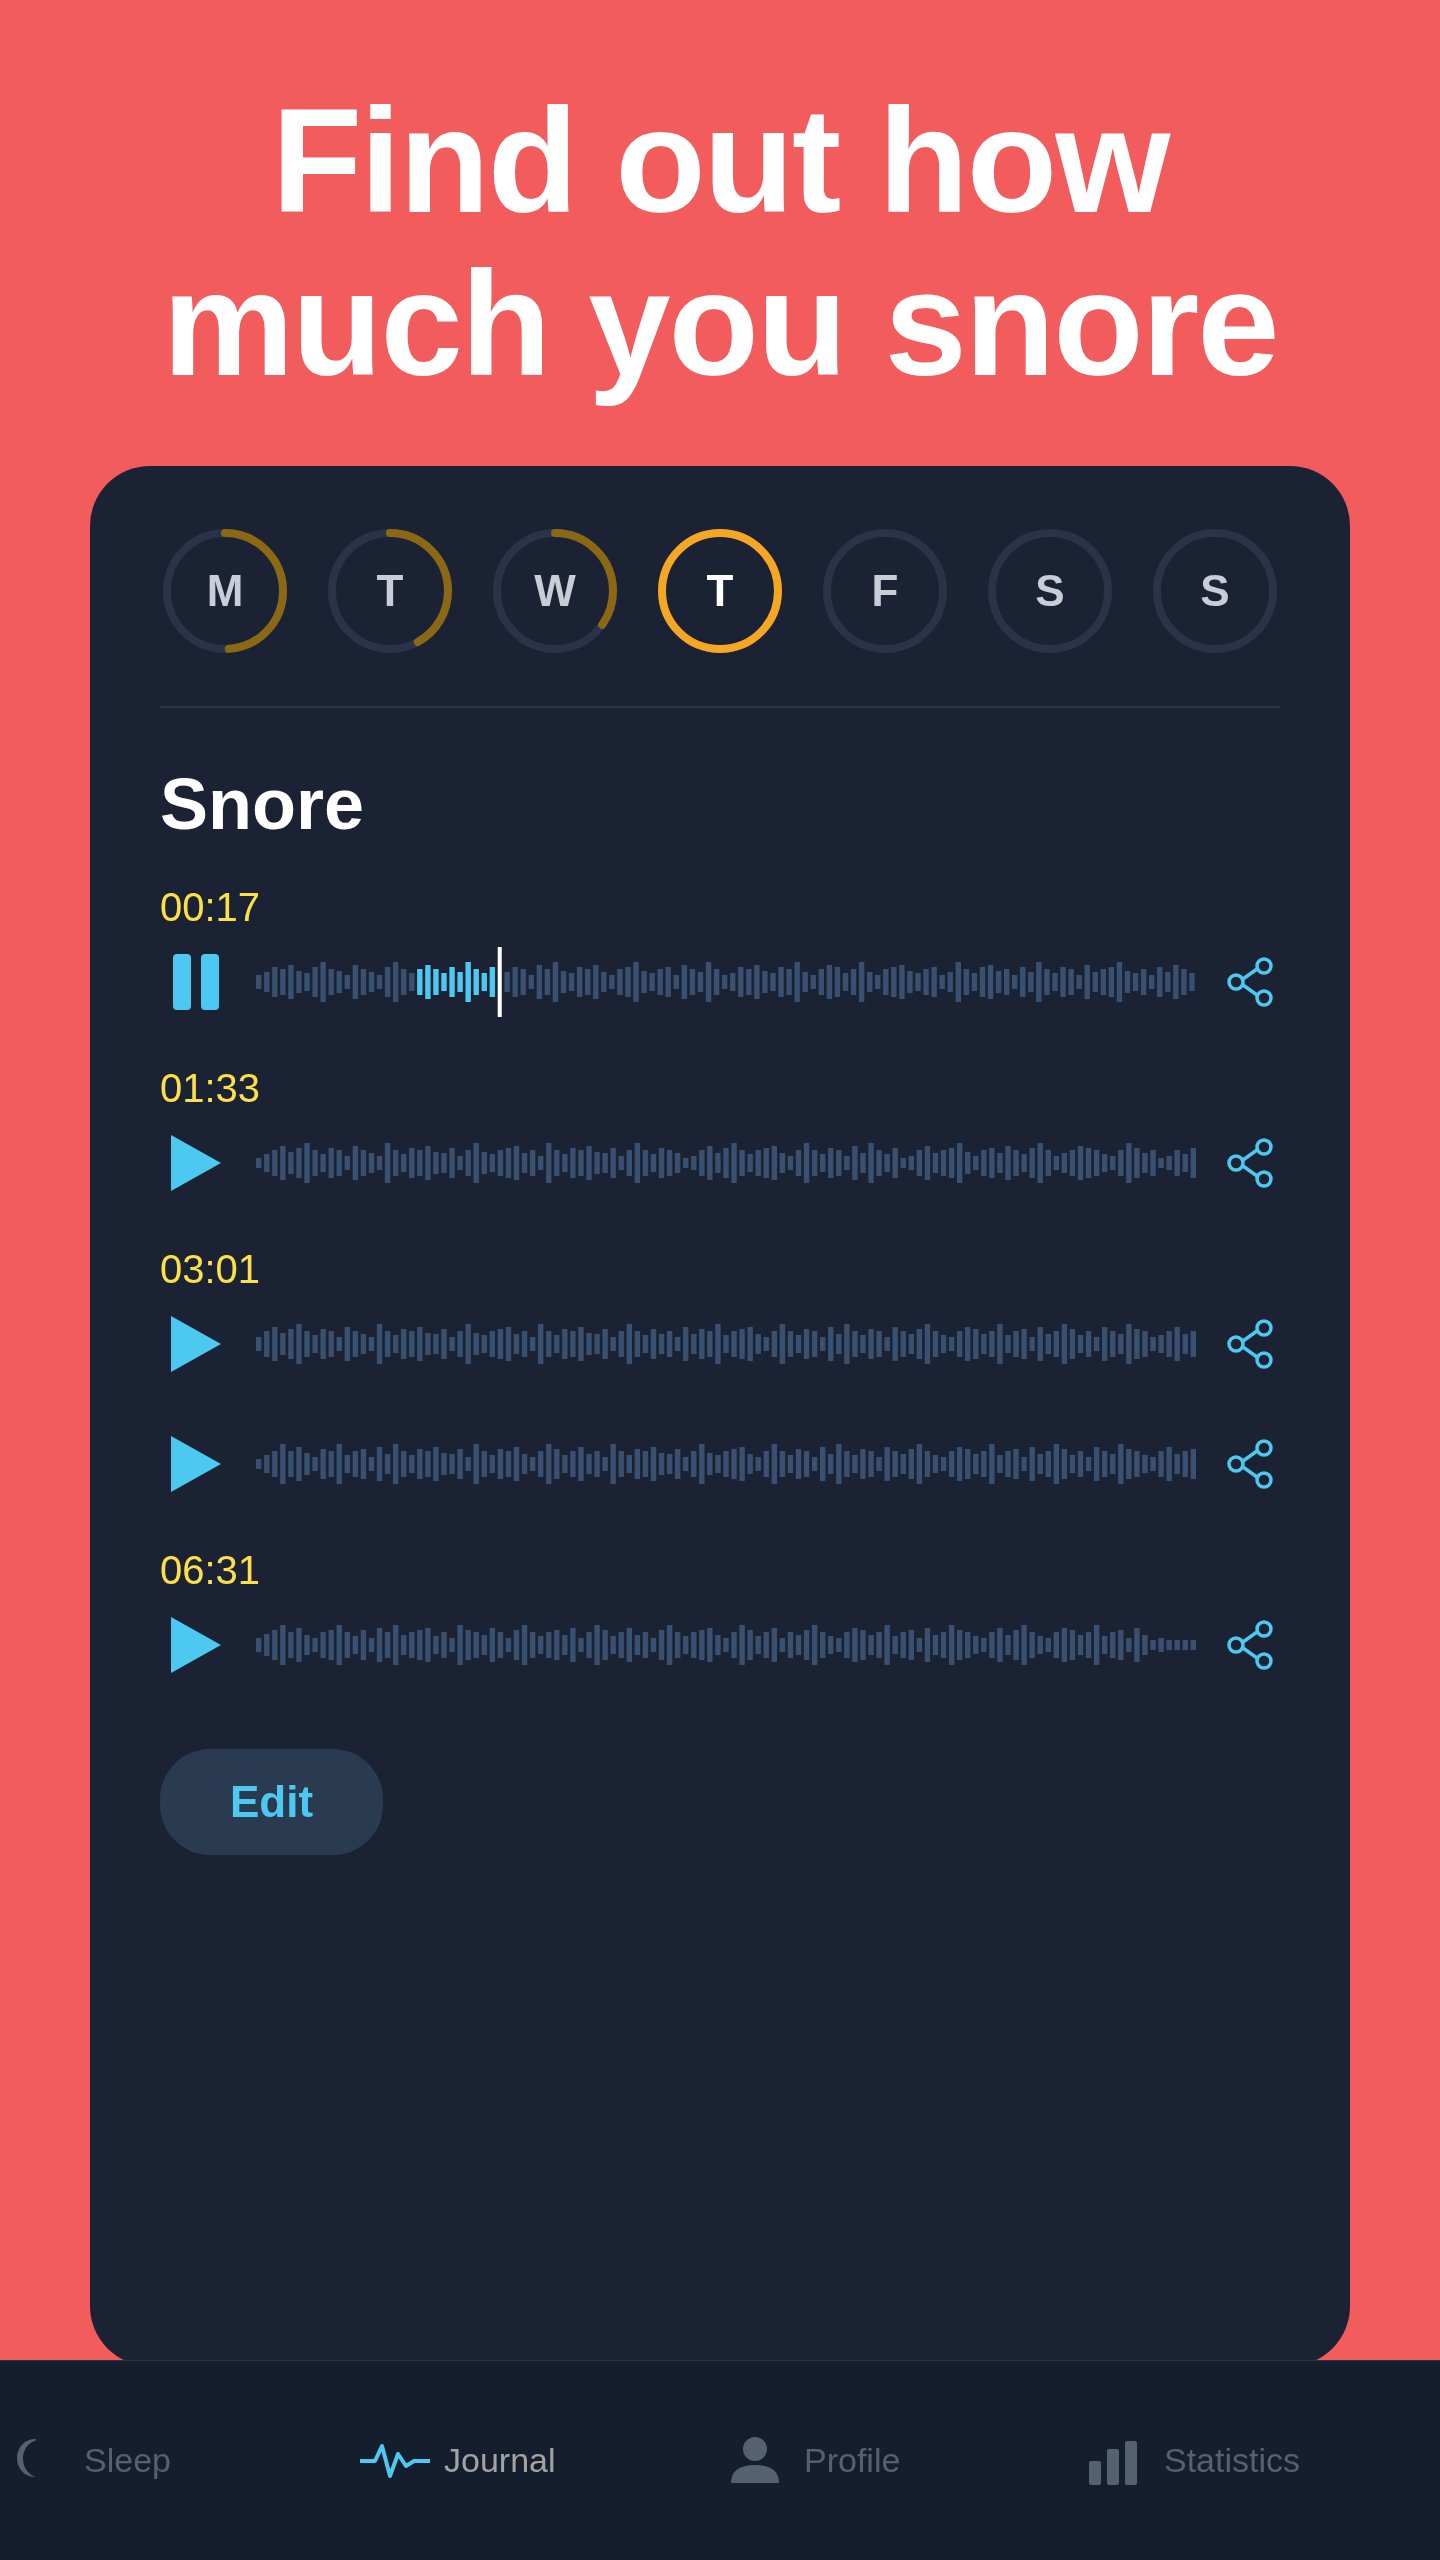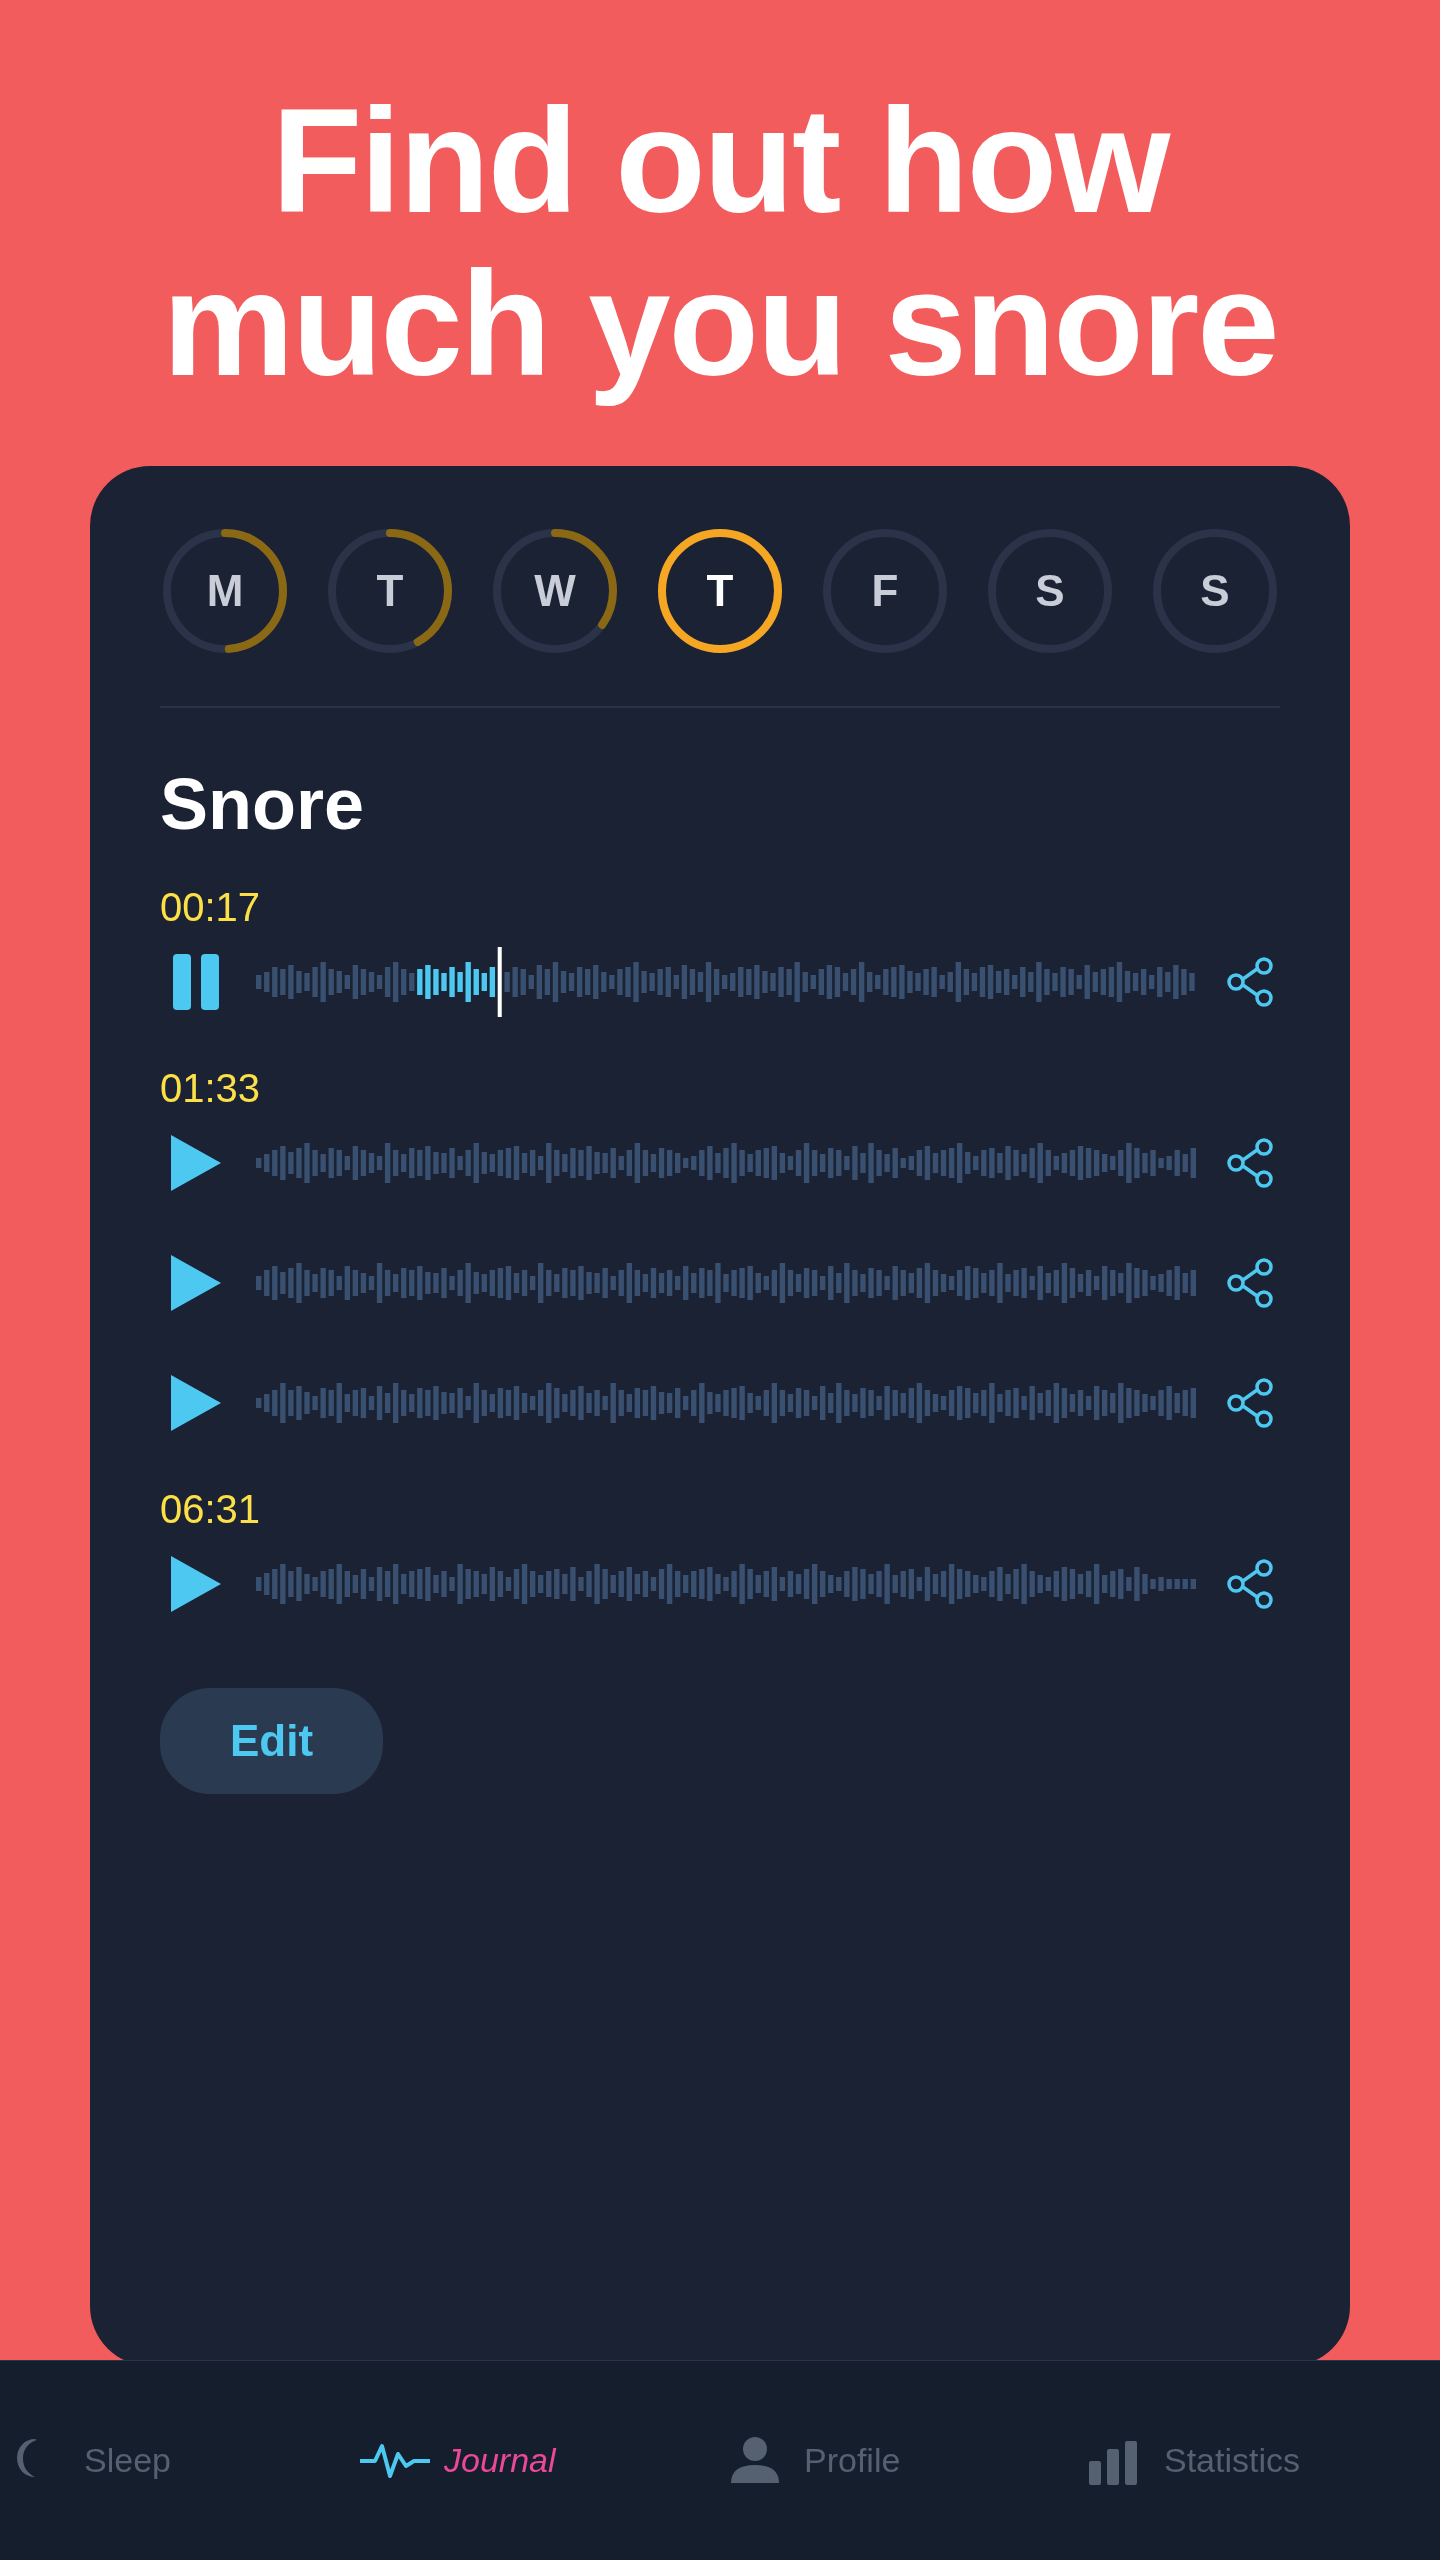--- a/index.html
+++ b/index.html
@@ -191,22 +191,21 @@
       gap: 14px;
       cursor: pointer;
       flex: 1;
     }
     .nav-label {
       font-size: 34px;
       color: #556070;
       font-weight: 500;
     }
     .nav-label.active {
-      color: #ec4899;
-      font-style: italic;
+      color: #a3a3a3;
     }
     .nav-icon {
       width: 70px;
       height: 70px;
       display: flex;
       align-items: center;
       justify-content: center;
     }
   </style>
 </head>
@@ -573,20 +572,21 @@
           <circle cx="40" cy="42" r="7" fill="none" stroke="#4dc8f0" stroke-width="3.5"></circle>
           <line x1="19" y1="23" x2="33" y2="13" stroke="#4dc8f0" stroke-width="3.5"></line>
           <line x1="19" y1="29" x2="33" y2="39" stroke="#4dc8f0" stroke-width="3.5"></line>
         </svg>
       </div>
     </div>
   </div>
 
   
   <div class="audio-entry">
+    <div class="audio-timestamp">03:01</div>
     <div class="audio-row">
       <div class="play-btn">
         <div class="play-icon"></div>
       </div>
       <div class="waveform">
         <svg viewBox="0 0 700 70" preserveAspectRatio="none">
           <g fill="#3a5070">
             <rect x="0" y="28" width="4" height="14"></rect>
               <rect x="6" y="22" width="4" height="26"></rect>
             <rect x="12" y="18" width="4" height="34"></rect>

